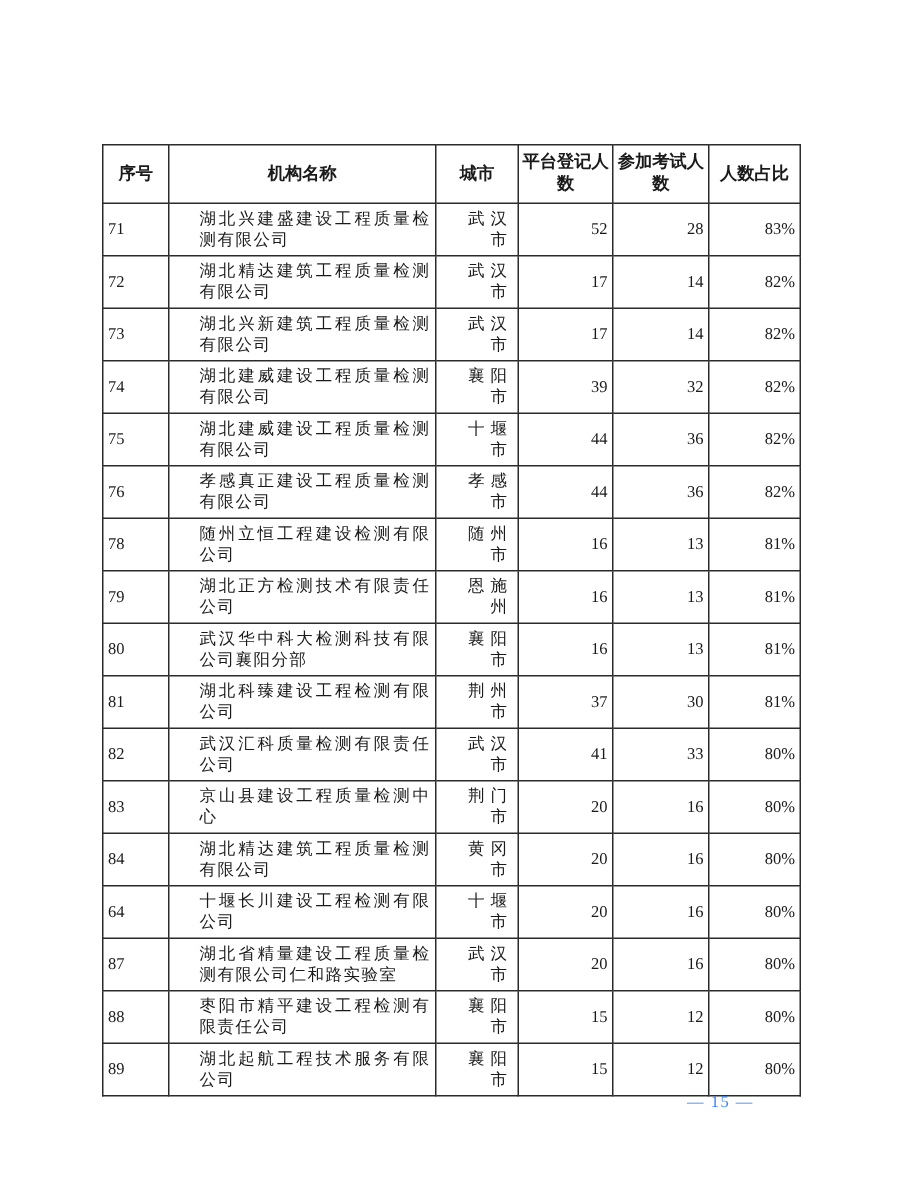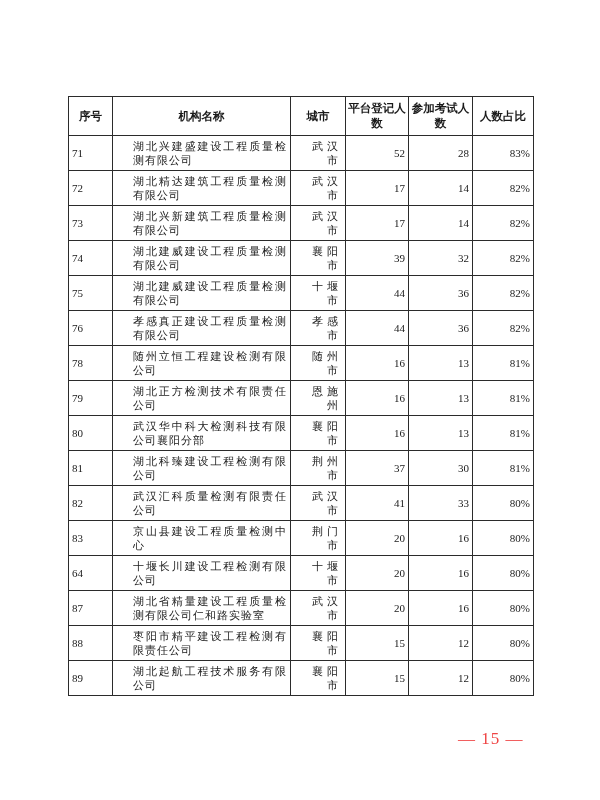--- a/index.html
+++ b/index.html
@@ -46,23 +46,23 @@
     padding-right: 3px;
     margin-top: 12px;
   }
   td.c-city { text-align: right; letter-spacing: 4px; padding-left: 18px; }
   td.c-num { text-align: right; }
   td.c-pct { text-align: right; }
   .page-number {
     position: absolute;
     left: 458px;
     top: 729px;
-    font-size: 17px;
+    font-size: 11px;
     letter-spacing: 1px;
-    color: #ef4444;
+    color: #3b82f6;
     white-space: nowrap;
   }
 </style>
 </head>
 <body>
 
 <div class="page">
 
   <table class="data-table">
     <colgroup>
@@ -174,20 +174,28 @@
   </tr>
         <tr>
     <td class="c-serial">83</td>
     <td class="c-name">京山县建设工程质量检测中心</td>
     <td class="c-city">荆门市</td>
     <td class="c-num">20</td>
     <td class="c-num">16</td>
     <td class="c-pct">80%</td>
   </tr>
         <tr>
+    <td class="c-serial">84</td>
+    <td class="c-name">湖北精达建筑工程质量检测有限公司</td>
+    <td class="c-city">黄冈市</td>
+    <td class="c-num">20</td>
+    <td class="c-num">16</td>
+    <td class="c-pct">80%</td>
+  </tr>
+        <tr>
     <td class="c-serial">64</td>
     <td class="c-name">十堰长川建设工程检测有限公司</td>
     <td class="c-city">十堰市</td>
     <td class="c-num">20</td>
     <td class="c-num">16</td>
     <td class="c-pct">80%</td>
   </tr>
         <tr>
     <td class="c-serial">87</td>
     <td class="c-name">湖北省精量建设工程质量检测有限公司仁和路实验室</td>

